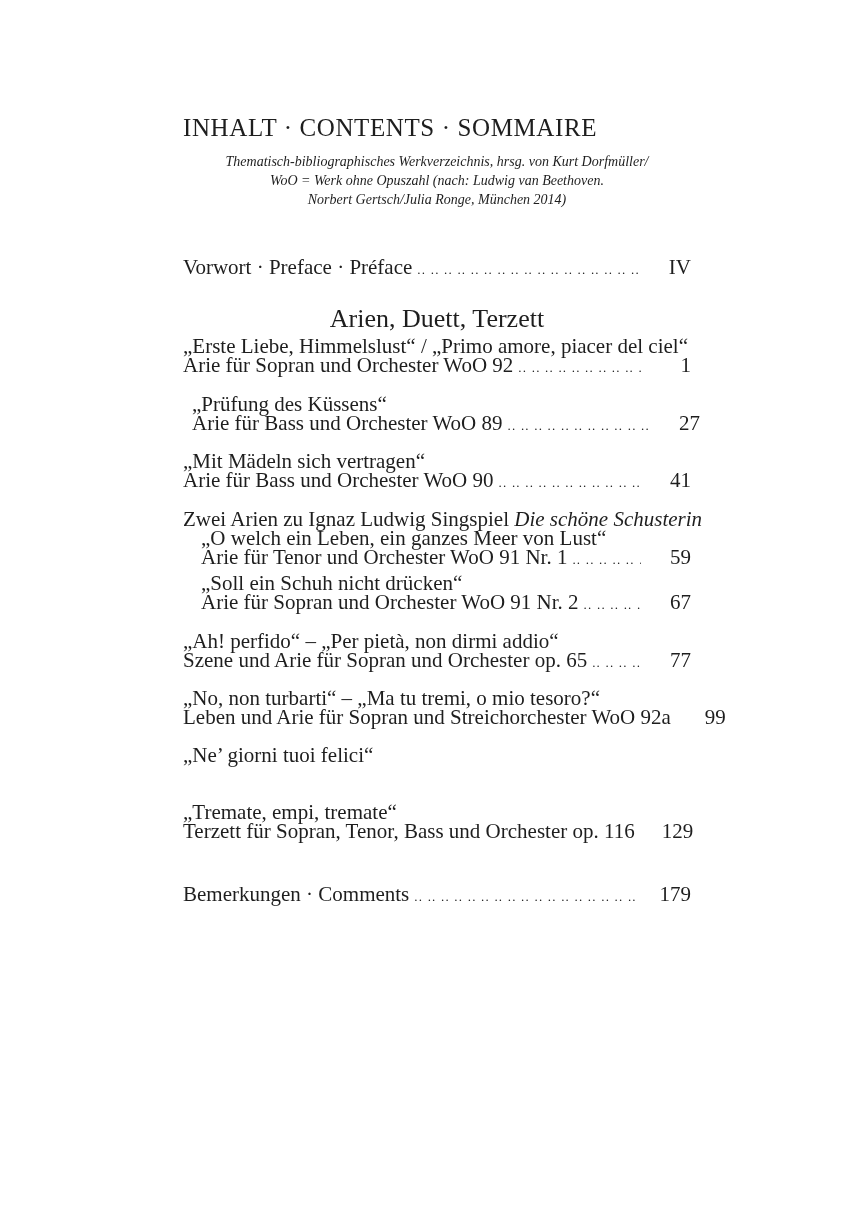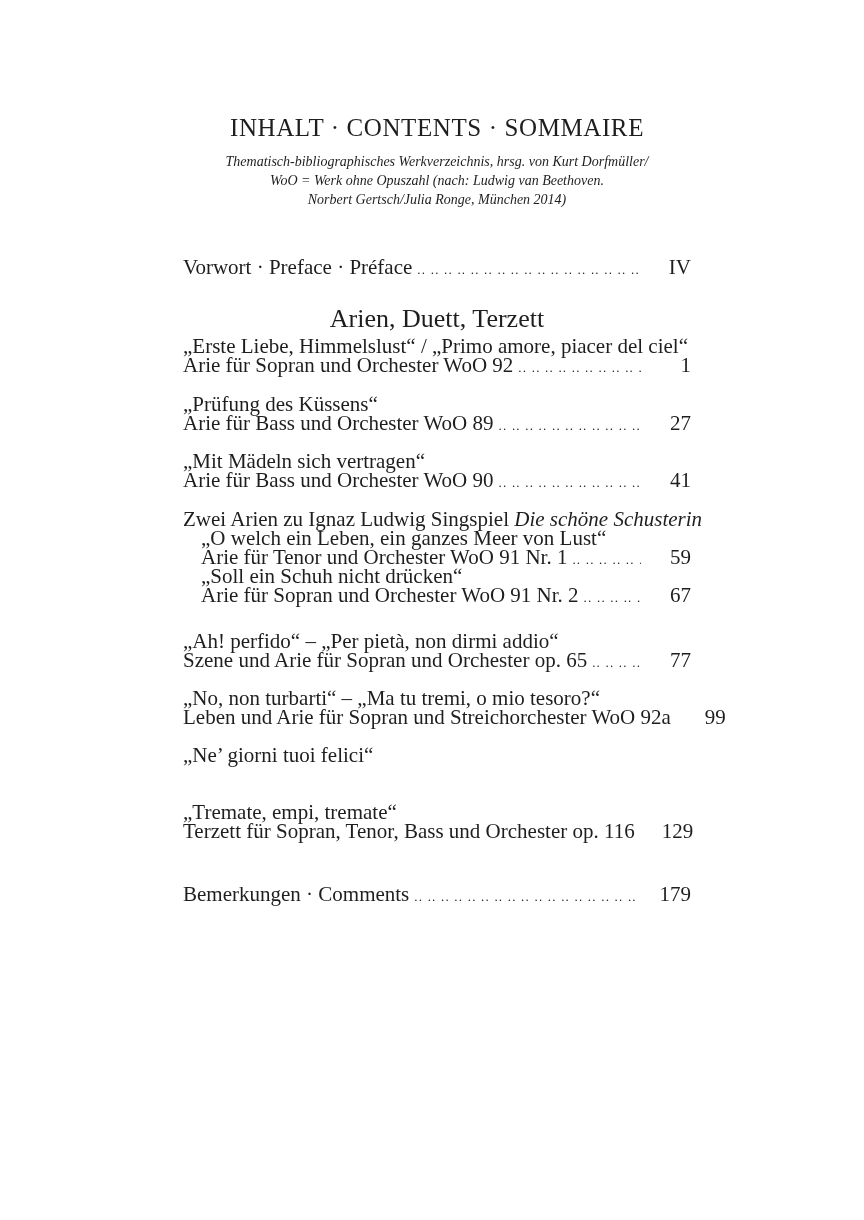--- a/index.html
+++ b/index.html
@@ -19,21 +19,20 @@
       position: absolute;
       left: 183px;
       top: 0;
       width: 508px;
     }
     .title {
       position: absolute;
       top: 113px;
       left: 0;
       width: 508px;
-      text-align: center;
       font-size: 25px;
       letter-spacing: 0.6px;
       line-height: 30px;
       white-space: nowrap;
     }
     .subtitle {
       position: absolute;
       top: 152px;
       left: -10px;
       width: 528px;
@@ -114,21 +113,21 @@
     <div class="line">
         <span class="text">„Erste Liebe, Himmelslust“ / „Primo amore, piacer del ciel“</span>
       </div>
     <div class="line">
       <span class="text">Arie für Sopran und Orchester WoO 92</span>
       <span class="dots"></span>
       <span class="page-num">1</span>
     </div>
   </div>
 
-  <div class="row" style="top:395px;">
+  <div class="row" style="top:395px;margin-left:9px;">
     <div class="line">
         <span class="text">„Prüfung des Küssens“</span>
       </div>
     <div class="line">
       <span class="text">Arie für Bass und Orchester WoO 89</span>
       <span class="dots"></span>
       <span class="page-num">27</span>
     </div>
   </div>
 
@@ -150,21 +149,21 @@
     <div>
       <div class="line indent">
           <span class="text">„O welch ein Leben, ein ganzes Meer von Lust“</span>
         </div>
       <div class="line indent">
         <span class="text">Arie für Tenor und Orchester WoO 91 Nr. 1</span>
         <span class="dots"></span>
         <span class="page-num">59</span>
       </div>
     </div>
-    <div style="">
+    <div style="margin-top:7px;">
       <div class="line indent">
           <span class="text">„Soll ein Schuh nicht drücken“</span>
         </div>
       <div class="line indent">
         <span class="text">Arie für Sopran und Orchester WoO 91 Nr. 2</span>
         <span class="dots"></span>
         <span class="page-num">67</span>
       </div>
     </div>
   </div>

